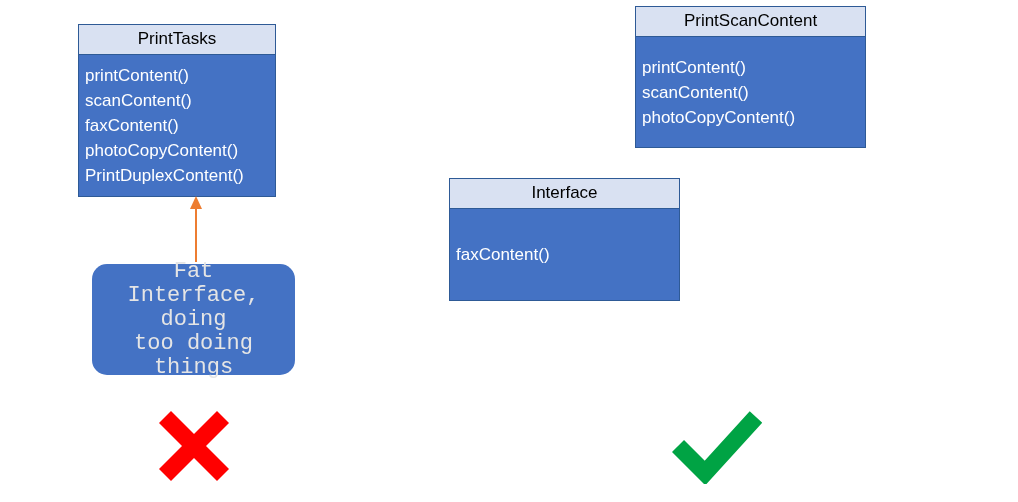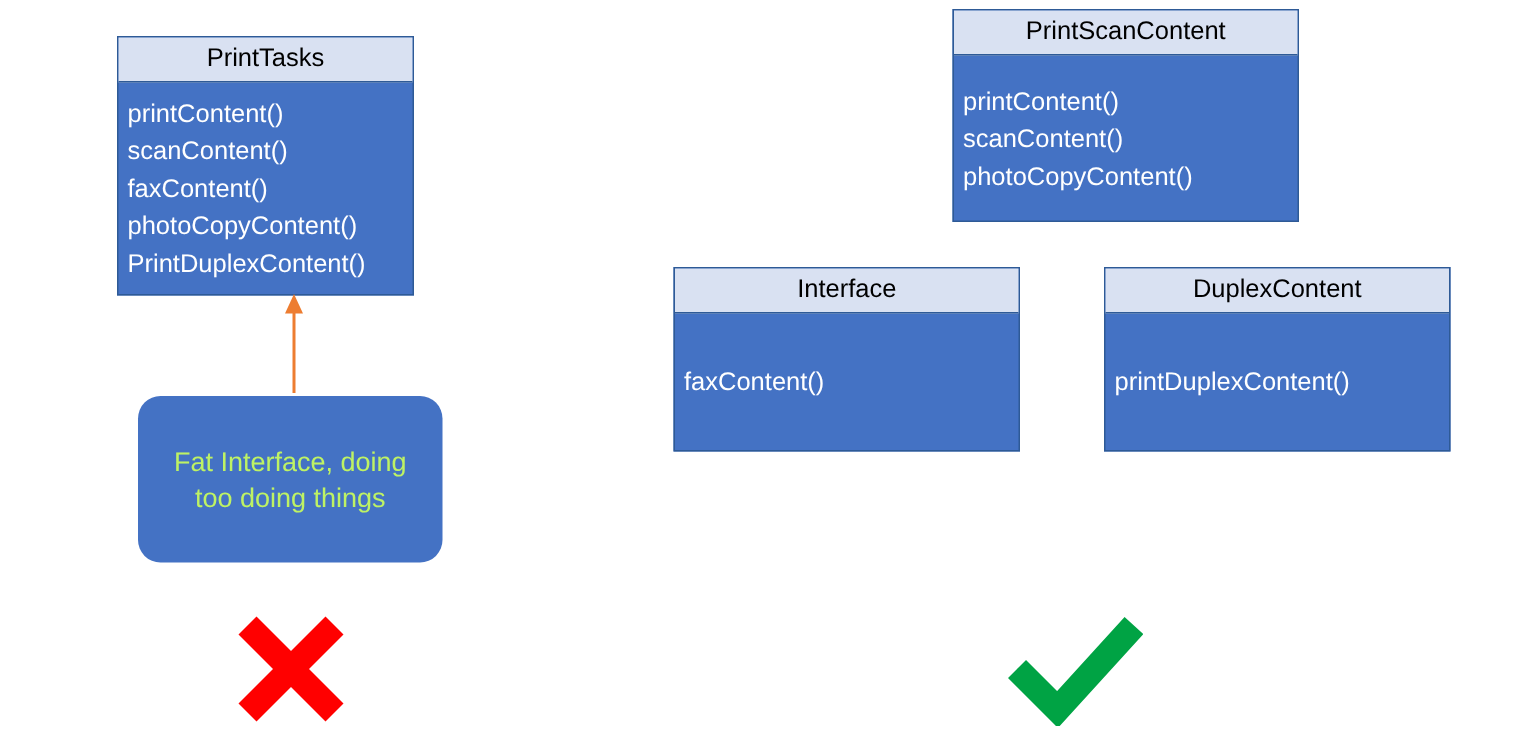--- a/index.html
+++ b/index.html
@@ -62,25 +62,26 @@
   .callout {
     position: absolute;
     box-sizing: border-box;
     background: #4472C4;
     border-radius: 15px;
     display: flex;
     align-items: center;
     justify-content: center;
   }
   .callout-text {
-    color: #bef264;
-    font-size: 18px;
+    color: #e5e5e5;
+    font-size: 22px;
     line-height: 24px;
     text-align: center;
     padding: 0 12px;
+    font-family: Liberation Mono, monospace;
   }
 
   
   .connector {
     position: absolute;
     left: 0;
     top: 0;
     width: 1018px;
     height: 502px;
     pointer-events: none;
@@ -116,26 +117,20 @@
     </div>
   </div>
 
   <div class="uml-box" style="left:449px; top:178px; width:231px; height:123px;">
     <div class="uml-header">Interface</div>
     <div class="uml-body">
       <div class="uml-method">faxContent()</div>
     </div>
   </div>
 
-  <div class="uml-box" style="left:736px; top:178px; width:231px; height:123px;">
-    <div class="uml-header">DuplexContent</div>
-    <div class="uml-body">
-      <div class="uml-method">printDuplexContent()</div>
-    </div>
-  </div>
 
   <svg class="connector" viewBox="0 0 1018 502" width="1018" height="502">
     <line x1="196" y1="262" x2="196" y2="206" stroke="#ED7D31" stroke-width="2"></line>
     <polygon points="196,196 190,209 202,209" fill="#ED7D31"></polygon>
   </svg>
 
   <div class="callout" style="left:92px; top:264px; width:203px; height:111px;">
     <div>
       <div class="callout-text">Fat Interface, doing</div>
       <div class="callout-text">too doing things</div>

